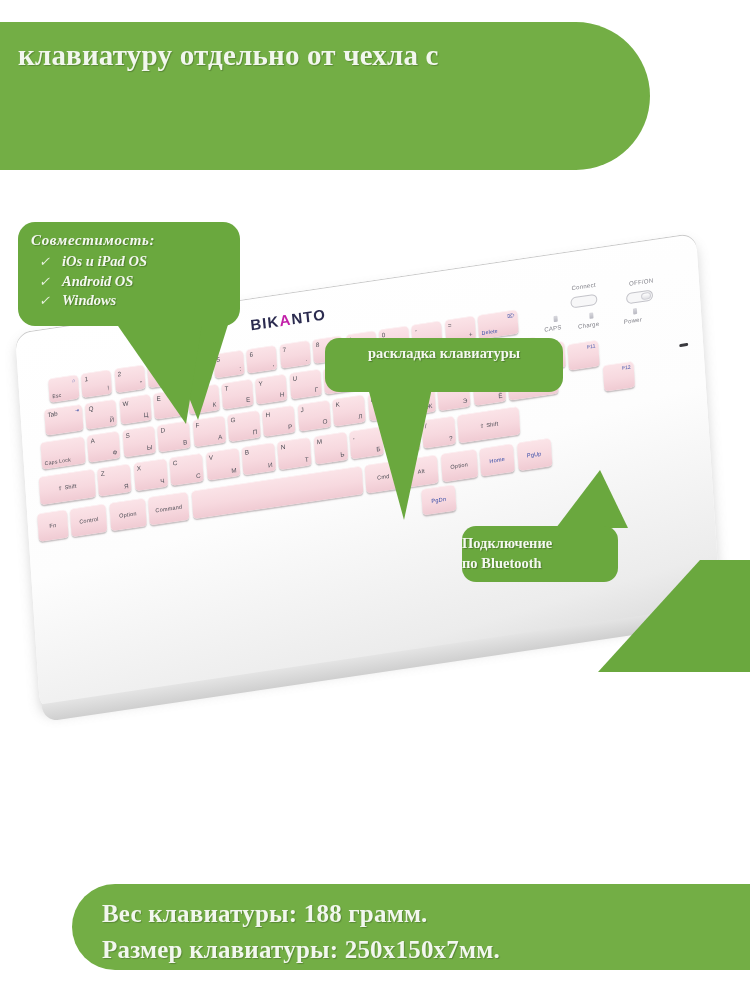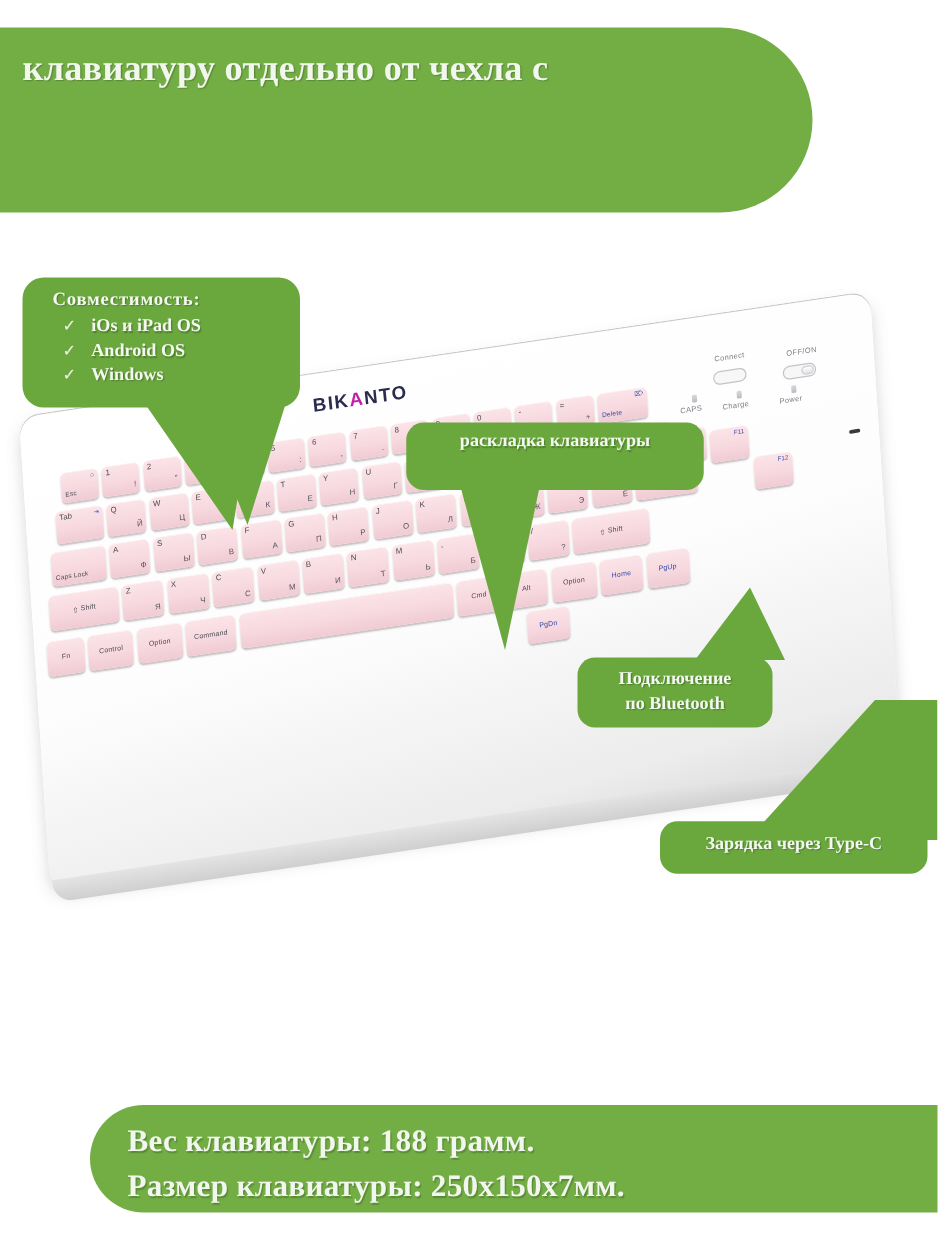--- a/index.html
+++ b/index.html
@@ -67,24 +67,25 @@
 
   .pointer {
     position: absolute;
     z-index: 35;
   }
   .pointer svg { display: block; overflow: visible; }
 
   #callout-compat {
     left: 18px; top: 222px;
     width: 222px; height: 104px;
-    padding: 9px 10px 0 24px;
+    padding: 9px 10px 0 13px;
     font-size: 14.5px;
     line-height: 1.33;
     border-radius: 17px;
+    font-style: italic;
   }
   #callout-compat .c-title { font-size: 15px; letter-spacing: 0.6px; margin-bottom: 1px; }
   #callout-compat ul { list-style: none; }
   #callout-compat li {
     display: flex; align-items: baseline; gap: 13px;
     padding-left: 8px; font-size: 14.5px; line-height: 1.36;
   }
   #callout-compat .chk {
     font-size: 13px; font-weight: normal; color: #e8f2e0;
     text-shadow: none; width: 10px;
@@ -97,21 +98,21 @@
     text-align: center;
     font-size: 14.5px;
     line-height: 1.36;
     border-radius: 14px;
   }
 
   #callout-bt {
     left: 462px; top: 526px;
     width: 156px; height: 56px;
     padding: 7px 0 0 0;
-    text-align: center;
+    text-align: left;
     font-size: 14.5px;
     line-height: 1.38;
     border-radius: 14px;
   }
 
   #callout-typec {
     left: 528px; top: 657px;
     width: 214px; height: 42px;
     padding: 10px 0 0 0;
     text-align: center;
@@ -593,22 +594,19 @@
 
   <div id="callout-layout" class="callout">
     <div>раскладка клавиатуры</div>
   </div>
 
   <div id="callout-bt" class="callout">
     <div>Подключение</div>
     <div>по Bluetooth</div>
   </div>
 
-  <div id="callout-typec" class="callout">
-    <div>Зарядка через Type-C</div>
-  </div>
 
   <div id="footer-banner" class="banner">
     <div>Вес клавиатуры: 188 грамм.</div>
     <div>Размер клавиатуры: 250x150x7мм.</div>
   </div>
 
 </div>
 
 </body></html>

